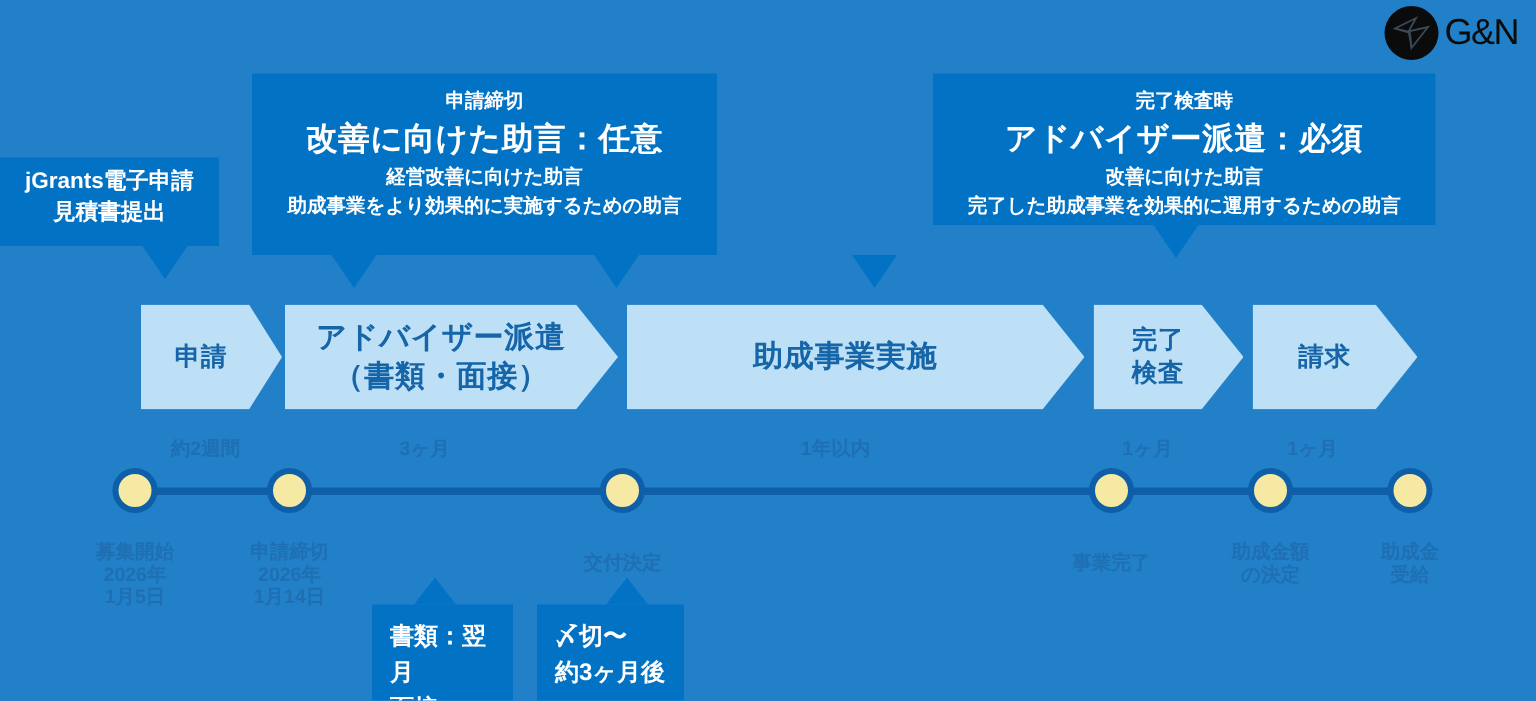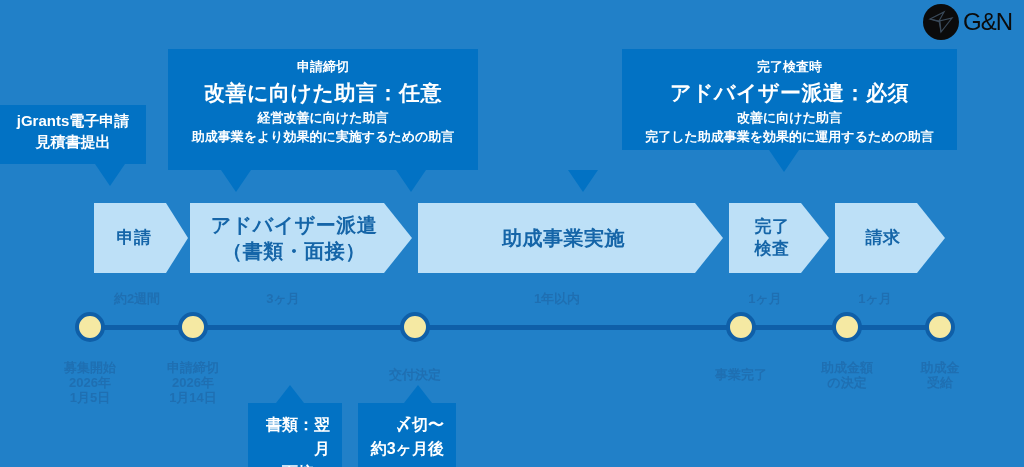--- a/index.html
+++ b/index.html
@@ -100,21 +100,21 @@
     line-height:15px;
     text-align:center;
     white-space:nowrap;
   }
 
   
   .callout-up {
     position:absolute;
     background:#0272c4;
     color:#ffffff;
-    text-align:right;
+    text-align:left;
     font-size:16px;
     line-height:24px;
     padding:10px 12px;
   }
   .tail-up {
     position:absolute; bottom:100%;
     width:0; height:0;
     border-left:14px solid transparent;
     border-right:14px solid transparent;
     border-bottom:18px solid #0272c4;

